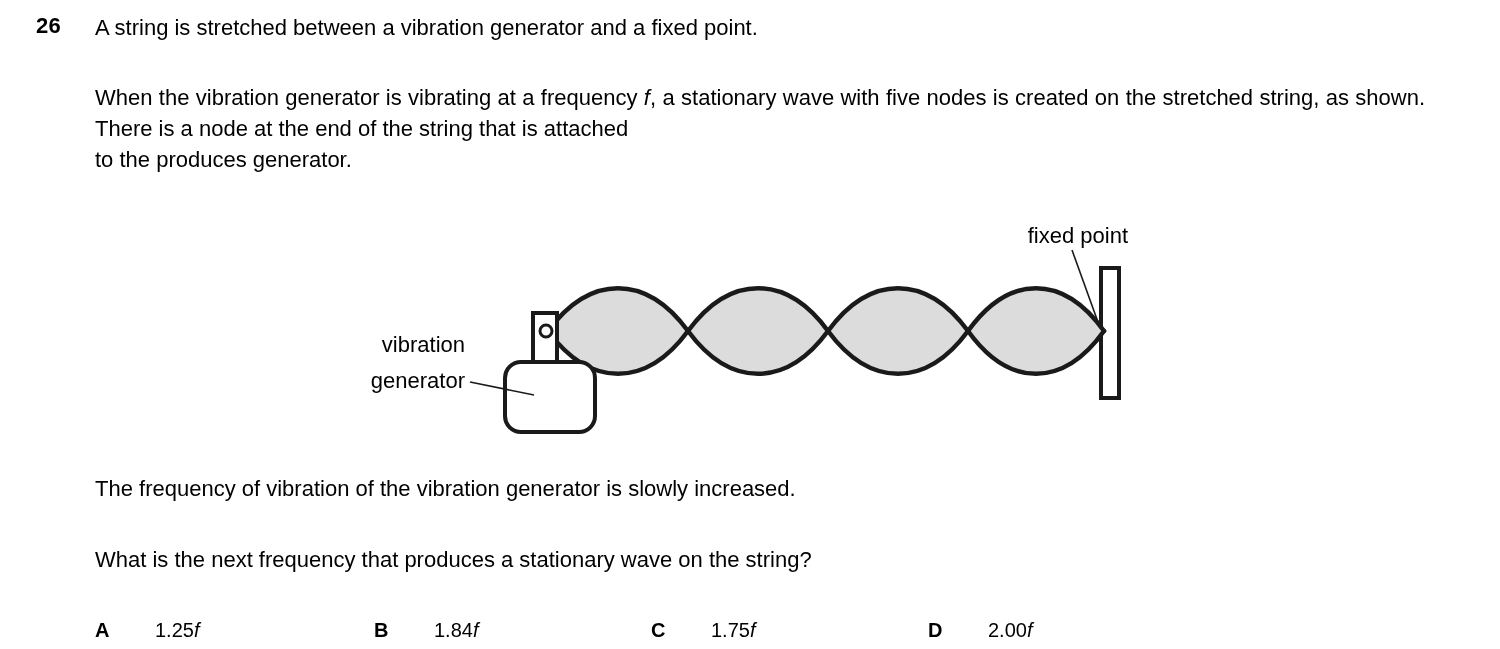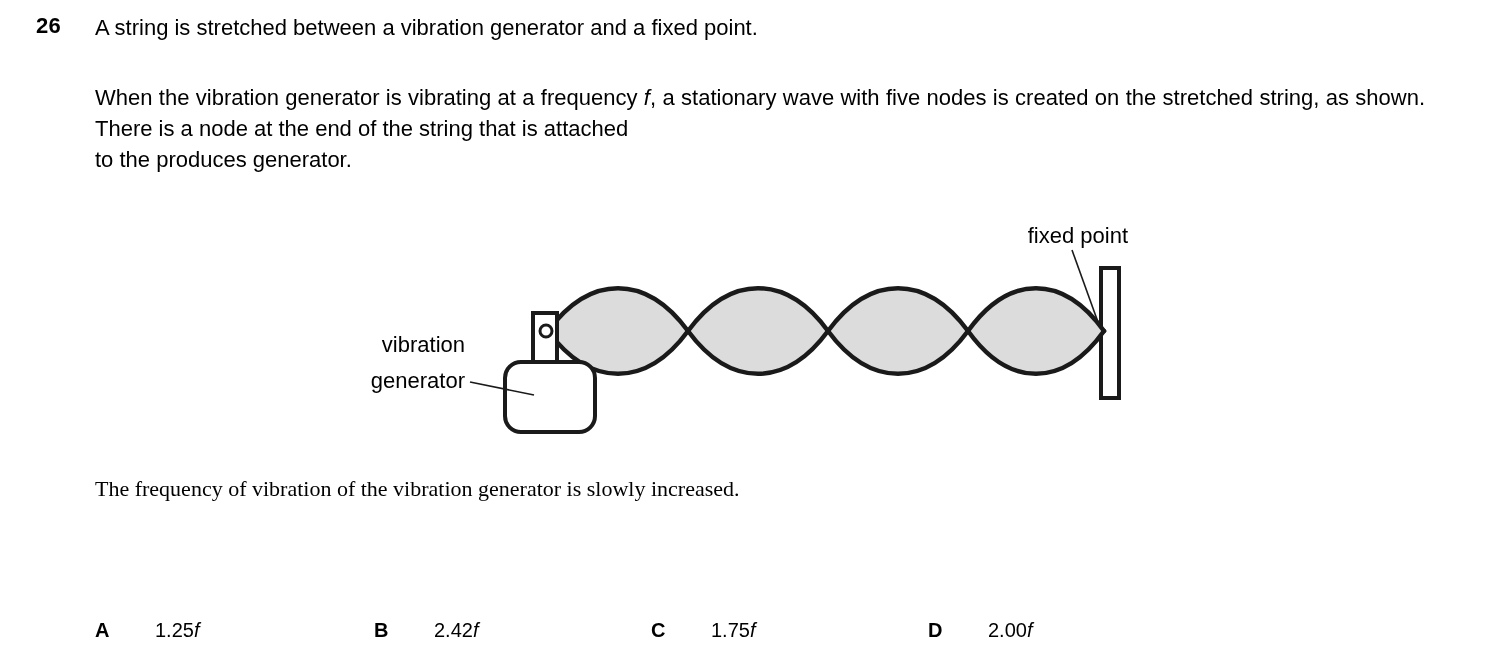--- a/index.html
+++ b/index.html
@@ -59,21 +59,21 @@
   }
 
   
   .q-line-after {
     position: absolute;
     left: 95px;
     font-size: 22px;
     line-height: 30px;
     width: 1340px;
   }
-  .q-line-after.a { top: 474px; font-family: Liberation Serif, serif; }
+  .q-line-after.a { top: 474px; }
   .q-line-after.b { top: 545px; }
 
   
   .diagram {
     position: absolute;
     left: 0;
     top: 195px;
     width: 1352px;
     height: 250px;
   }
@@ -151,27 +151,28 @@
 
       <line x1="470" y1="187" x2="534" y2="200" stroke="#1a1a1a" stroke-width="1.6"></line>
 
       <text class="diag-label" x="1128" y="48" text-anchor="end">fixed point</text>
       <text class="diag-label" x="465" y="157" text-anchor="end">vibration</text>
       <text class="diag-label" x="465" y="193" text-anchor="end">generator</text>
     </svg>
   </div>
 
   <div class="q-line-after a">The frequency of vibration of the vibration generator is slowly increased.</div>
+  <div class="q-line-after b">What is the next frequency that produces a stationary wave on the string?</div>
 
   <div class="options">
     <div class="option opt-0">
       <span class="letter">A</span><span class="val"><span>1.25</span><span class="ital">f</span></span>
     </div>
     <div class="option opt-1">
-      <span class="letter">B</span><span class="val"><span>2.42</span><span class="ital">f</span></span>
+      <span class="letter">B</span><span class="val"><span>1.84</span><span class="ital">f</span></span>
     </div>
     <div class="option opt-2">
       <span class="letter">C</span><span class="val"><span>1.75</span><span class="ital">f</span></span>
     </div>
     <div class="option opt-3">
       <span class="letter">D</span><span class="val"><span>2.00</span><span class="ital">f</span></span>
     </div>
   </div>
 
 </div>

